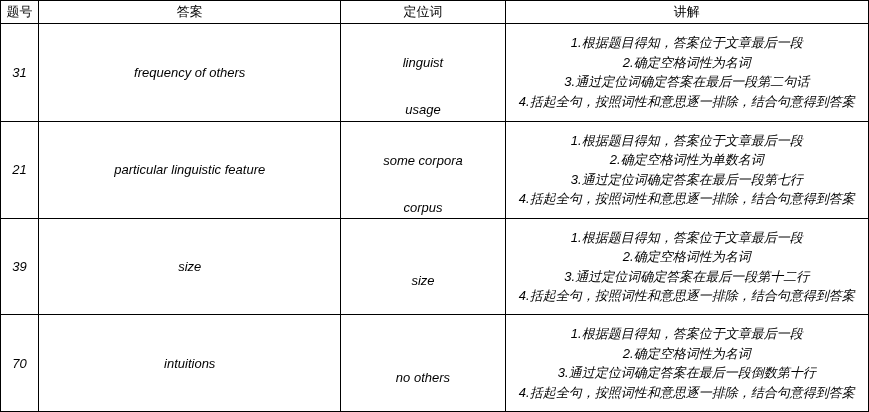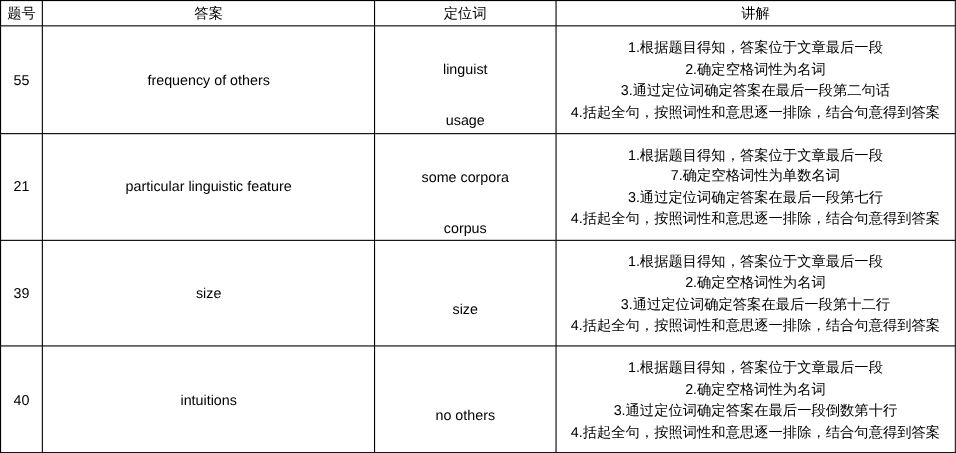--- a/index.html
+++ b/index.html
@@ -62,21 +62,21 @@
     font-size: 12.5px;
     line-height: 19.5px;
   }
   .expl-cell .expl-line {
     display: block;
     white-space: nowrap;
   }
   .expl-cell .expl-line.wrap {
     white-space: normal;
   }
-  .row-body td { height: 93px; }
+  .row-body td { height: 93px; font-style: italic; }
 </style>
 </head>
 <body>
 
 <table class="answer-table">
   <colgroup>
     <col class="c-num">
     <col class="c-answer">
     <col class="c-locator">
     <col class="c-expl">
@@ -84,21 +84,21 @@
   <thead>
     <tr>
       <th class="head-cell">题号</th>
       <th class="head-cell">答案</th>
       <th class="head-cell">定位词</th>
       <th class="head-cell">讲解</th>
     </tr>
   </thead>
   <tbody>
     <tr class="row-body">
-      <td class="num-cell">55</td>
+      <td class="num-cell">31</td>
       <td class="answer-cell">frequency of others</td>
       <td class="locator-cell">
         <span class="loc-line">linguist</span>
         <span class="loc-line">usage</span>
       </td>
       <td class="expl-cell">
         <span class="expl-line">1.根据题目得知，答案位于文章最后一段</span>
         <span class="expl-line">2.确定空格词性为名词</span>
         <span class="expl-line">3.通过定位词确定答案在最后一段第二句话</span>
         <span class="expl-line wrap">4.括起全句，按照词性和意思逐一排除，结合句意得到答案</span>
@@ -106,40 +106,40 @@
     </tr>
     <tr class="row-body">
       <td class="num-cell">21</td>
       <td class="answer-cell">particular linguistic feature</td>
       <td class="locator-cell">
         <span class="loc-line">some corpora</span>
         <span class="loc-line">corpus</span>
       </td>
       <td class="expl-cell">
         <span class="expl-line">1.根据题目得知，答案位于文章最后一段</span>
-        <span class="expl-line">7.确定空格词性为单数名词</span>
+        <span class="expl-line">2.确定空格词性为单数名词</span>
         <span class="expl-line">3.通过定位词确定答案在最后一段第七行</span>
         <span class="expl-line wrap">4.括起全句，按照词性和意思逐一排除，结合句意得到答案</span>
       </td>
     </tr>
     <tr class="row-body">
       <td class="num-cell">39</td>
       <td class="answer-cell">size</td>
       <td class="locator-cell">
         <span class="loc-line">size</span>
       </td>
       <td class="expl-cell">
         <span class="expl-line">1.根据题目得知，答案位于文章最后一段</span>
         <span class="expl-line">2.确定空格词性为名词</span>
         <span class="expl-line">3.通过定位词确定答案在最后一段第十二行</span>
         <span class="expl-line wrap">4.括起全句，按照词性和意思逐一排除，结合句意得到答案</span>
       </td>
     </tr>
     <tr class="row-body">
-      <td class="num-cell">40</td>
+      <td class="num-cell">70</td>
       <td class="answer-cell">intuitions</td>
       <td class="locator-cell">
         <span class="loc-line">no others</span>
       </td>
       <td class="expl-cell">
         <span class="expl-line">1.根据题目得知，答案位于文章最后一段</span>
         <span class="expl-line">2.确定空格词性为名词</span>
         <span class="expl-line">3.通过定位词确定答案在最后一段倒数第十行</span>
         <span class="expl-line wrap">4.括起全句，按照词性和意思逐一排除，结合句意得到答案</span>
       </td>

